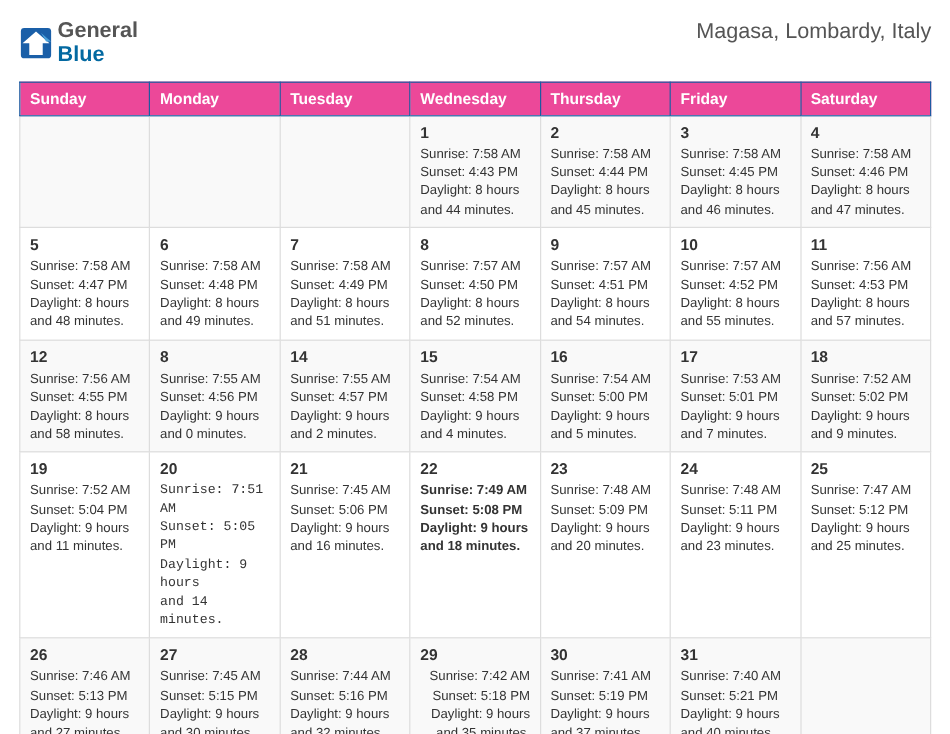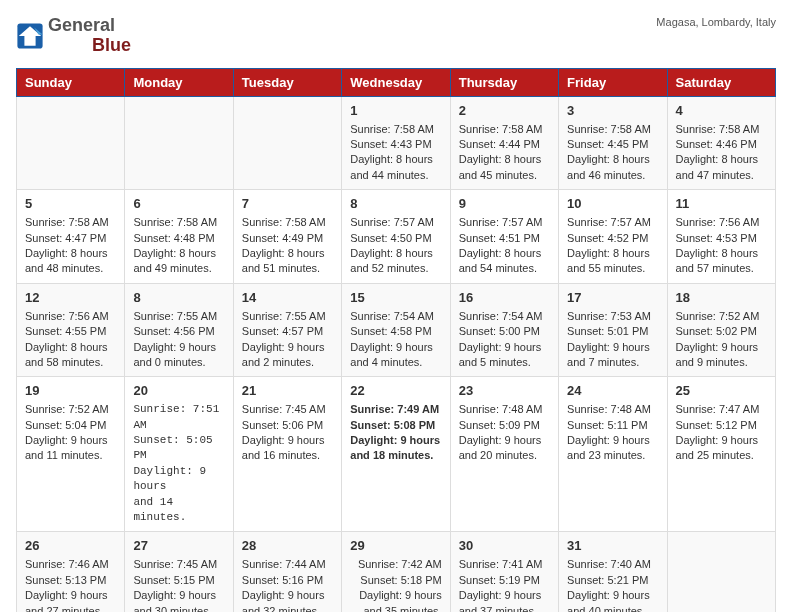--- a/index.html
+++ b/index.html
@@ -19,45 +19,45 @@
     .logo {
       display: flex;
       align-items: center;
     }
     .logo-text {
       font-size: 18px;
       font-weight: bold;
       line-height: 1.1;
     }
     .logo-general { color: #555; }
-    .logo-blue { color: #7f1d1d; margin-left: 44px; }
+    .logo-blue { color: #0369a1; }
     .logo-icon {
       width: 28px;
       height: 28px;
       margin-right: 4px;
     }
     .title-block {
       text-align: right;
     }
     .month-title {
       font-size: 32px;
       font-weight: bold;
       color: #333;
     }
     .location {
-      font-size: 11px;
+      font-size: 18px;
       color: #555;
     }
     table {
       width: 100%;
       border-collapse: collapse;
       border: 1px solid #ccc;
     }
     thead tr th {
-      background: #b91c1c;
+      background: #ec4899;
       color: #fff;
       font-size: 13px;
       font-weight: bold;
       padding: 6px 8px;
       text-align: left;
       border: 1px solid #1e5aa0;
     }
     tbody tr td {
       width: calc(100% / 7);
       vertical-align: top;

